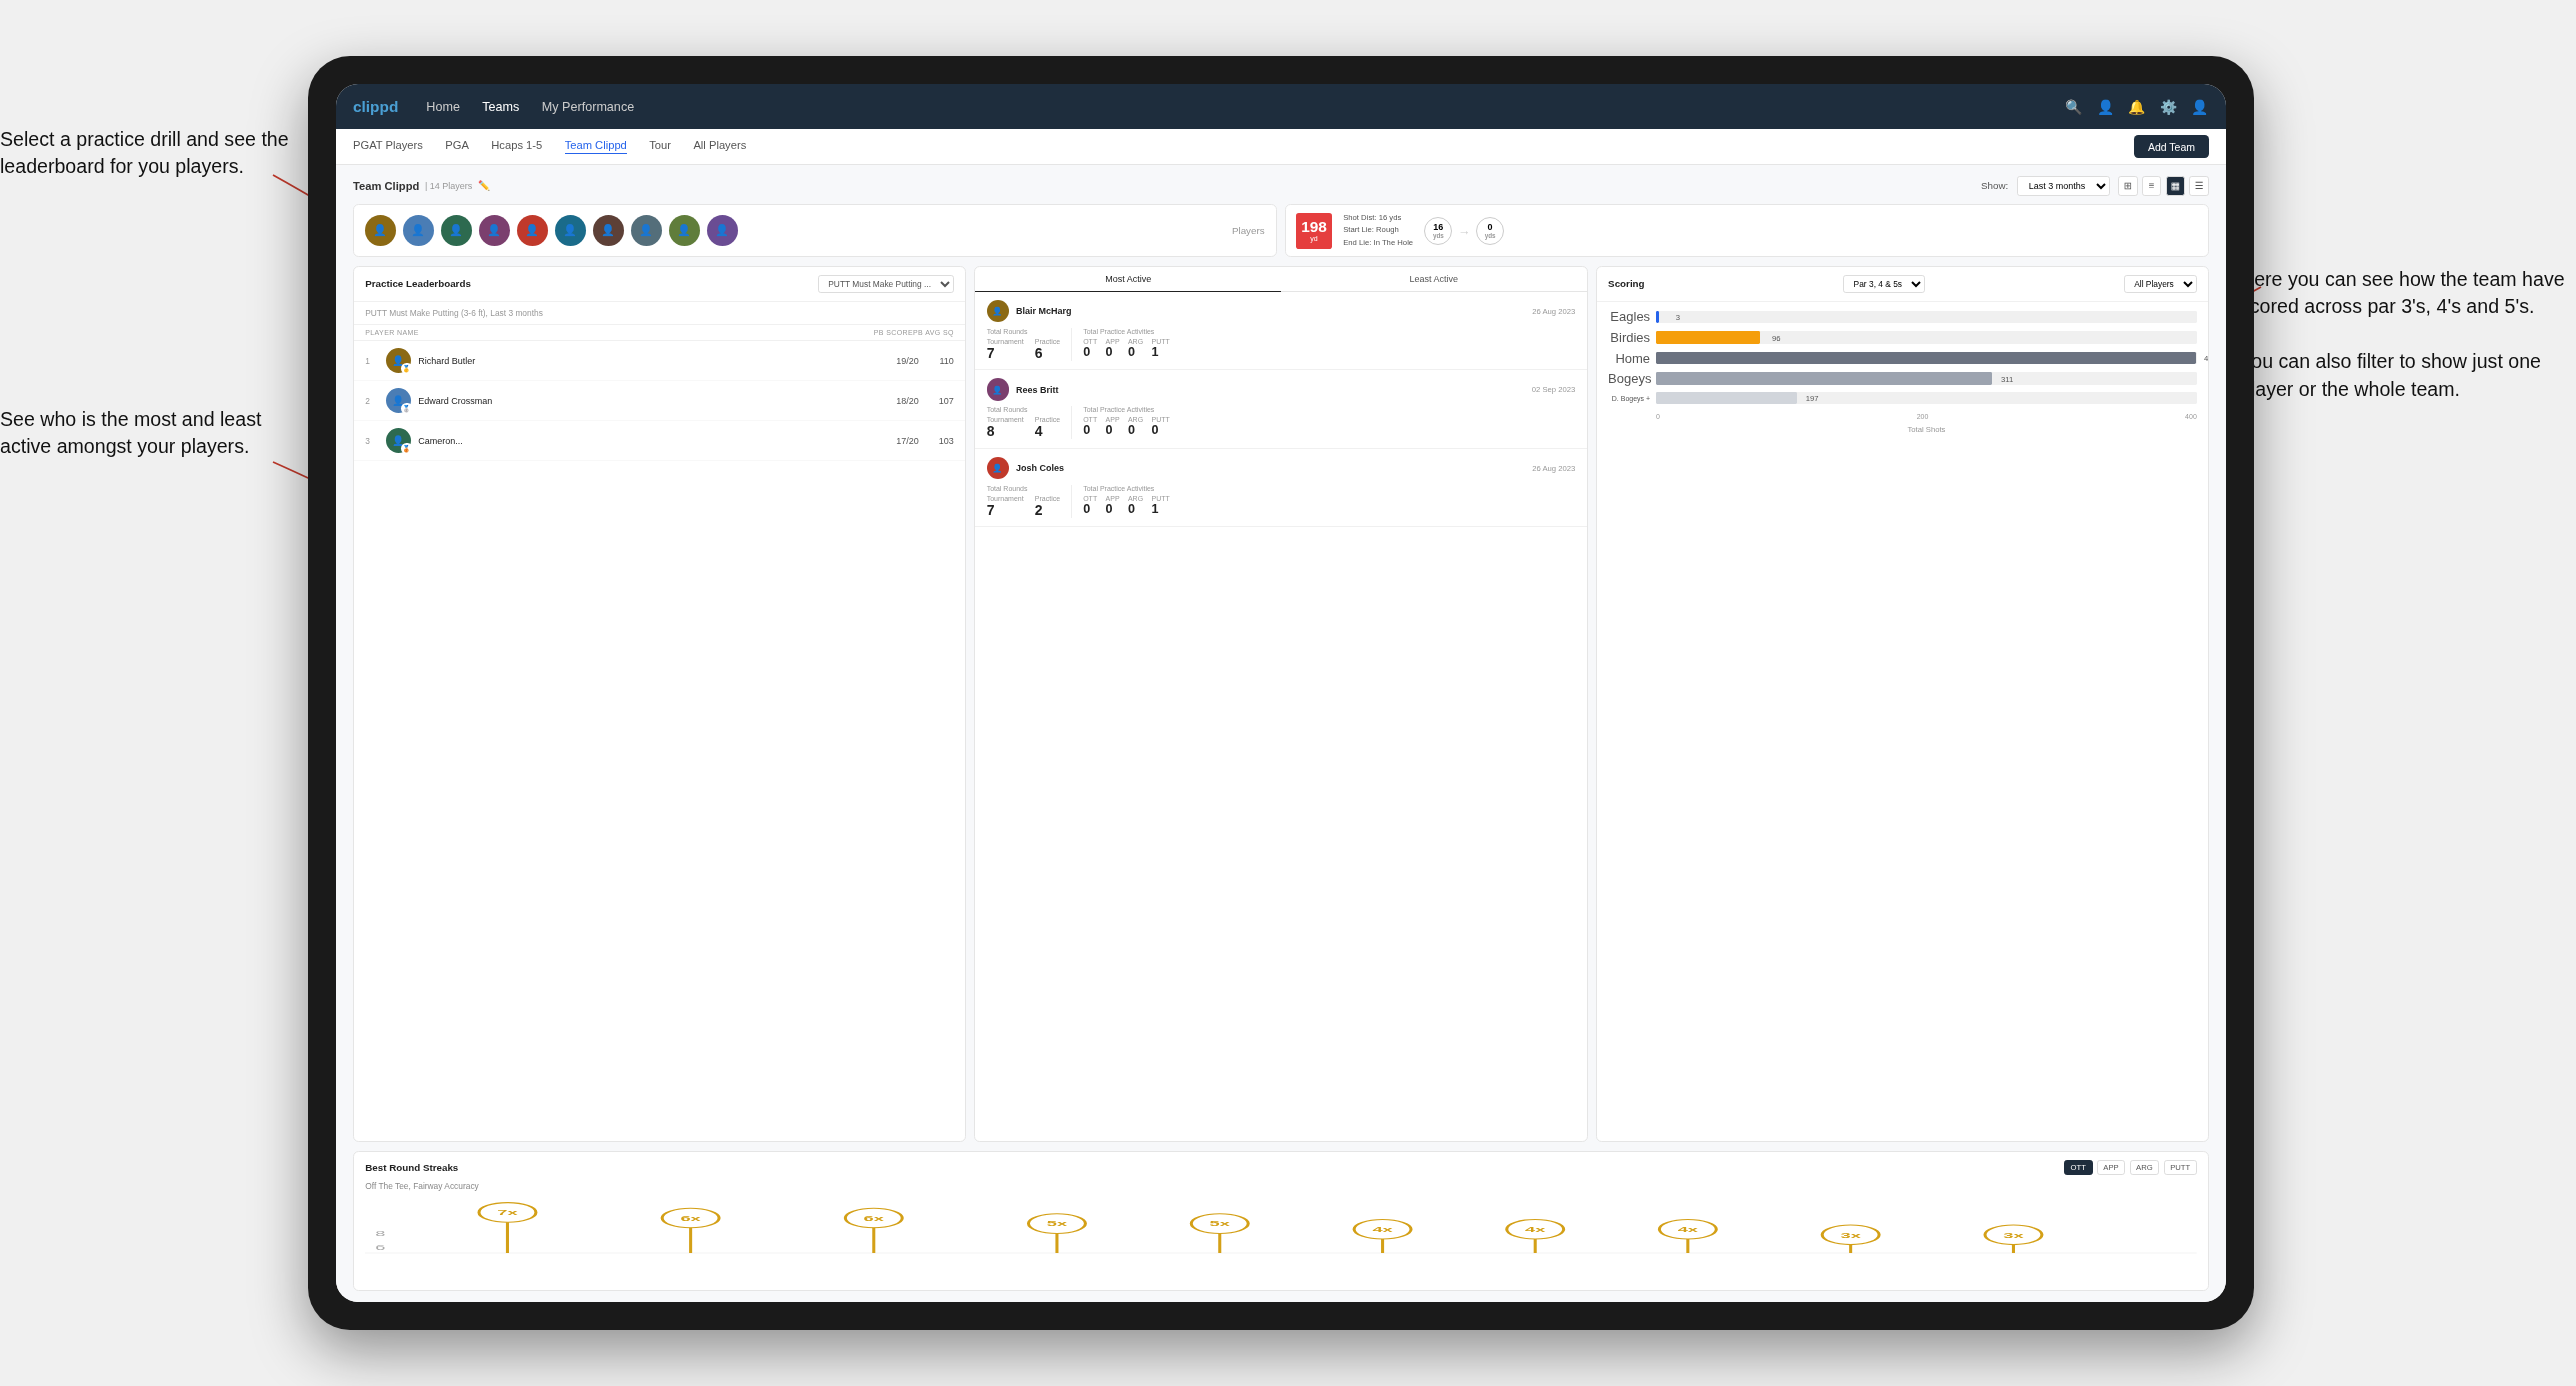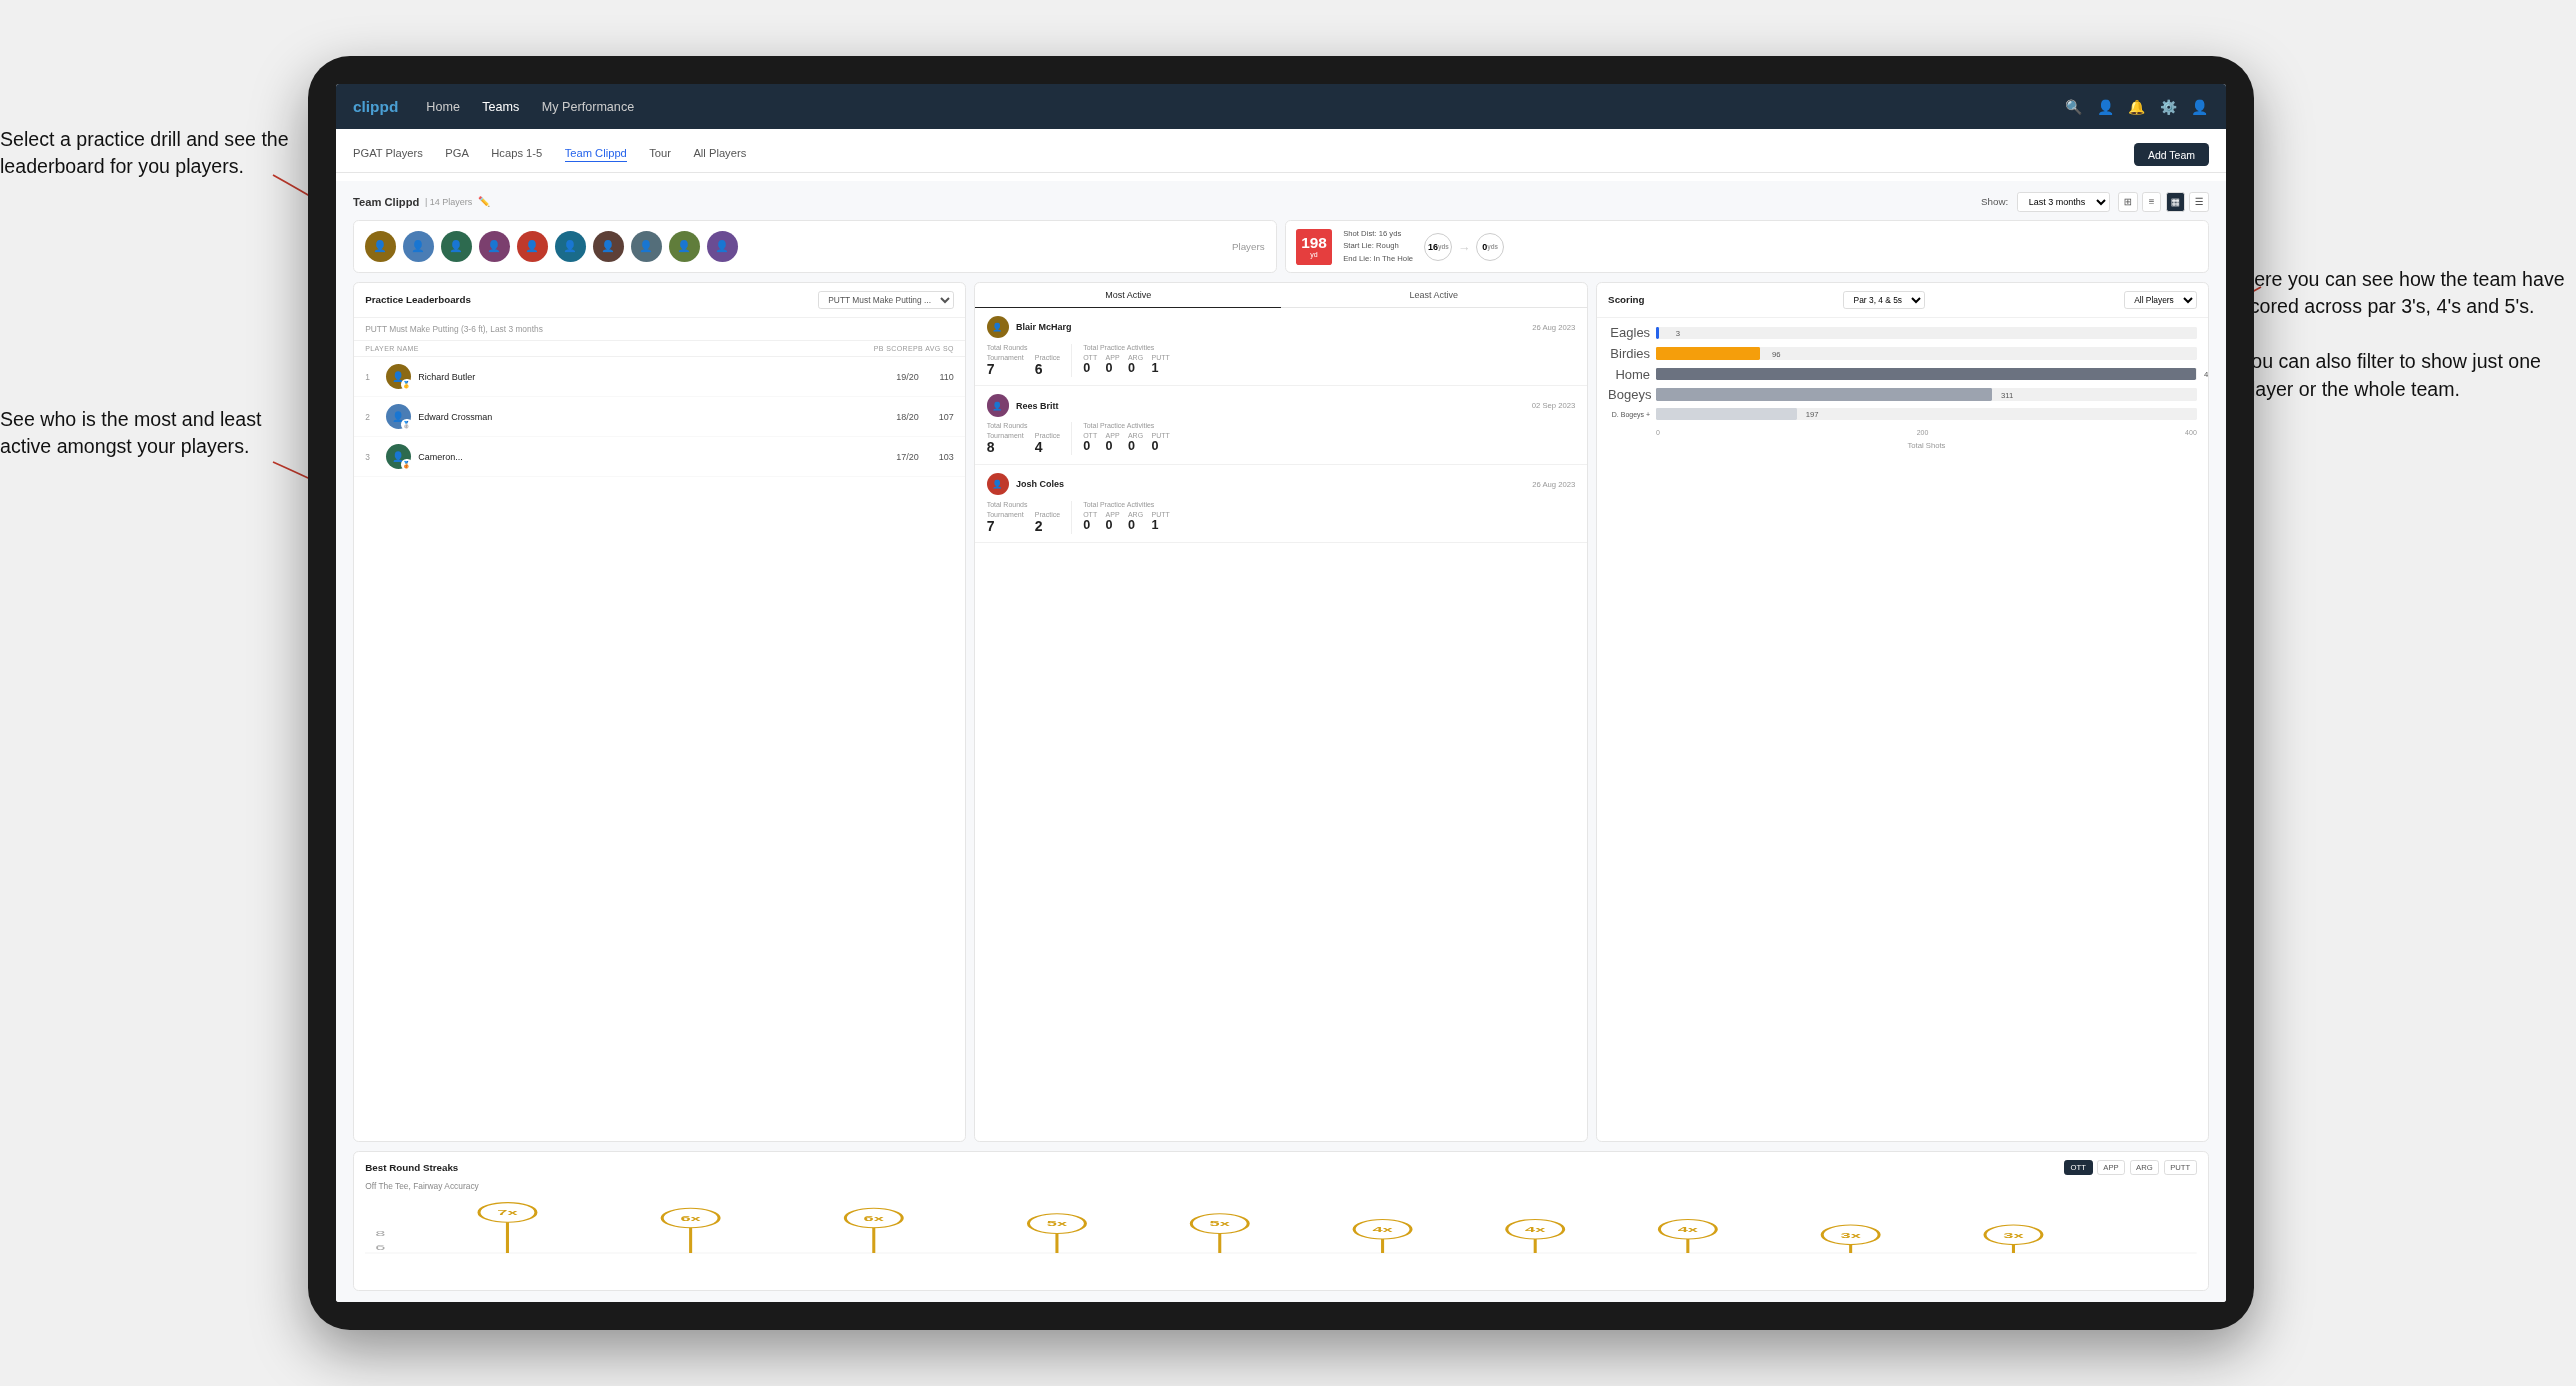--- a/index.html
+++ b/index.html
@@ -53,25 +53,24 @@
       background: #1a1a1a;
       border-radius: 42px;
       box-shadow: 0 21px 56px rgba(0,0,0,0.4);
       padding: 28px;
     }
 
     .tablet-screen {
       width: 100%;
       height: 100%;
       background: #fff;
-      border-radius: 3px;
+      border-radius: 22px;
       overflow: hidden;
       display: flex;
       flex-direction: column;
-      gap: 8px;
     }
 
     
     .top-nav {
       background: #1e2d3d;
       height: 45px;
       display: flex;
       align-items: center;
       padding: 0 17px;
       flex-shrink: 0;
@@ -252,21 +251,21 @@
       display: flex;
       align-items: center;
       gap: 5.6px;
     }
     .yardage-circle {
       width: 28px;
       height: 28px;
       border-radius: 50%;
       border: 1.4px solid #ccc;
       display: flex;
-      flex-direction: row;
+      flex-direction: column;
       align-items: center;
       justify-content: center;
       font-size: 9px;
       font-weight: 600;
     }
     .yardage-circle .label { font-size: 6.3px; color: #999; }
     .circle-connector { font-size: 12.6px; color: #ccc; }
 
     
     .three-col {

